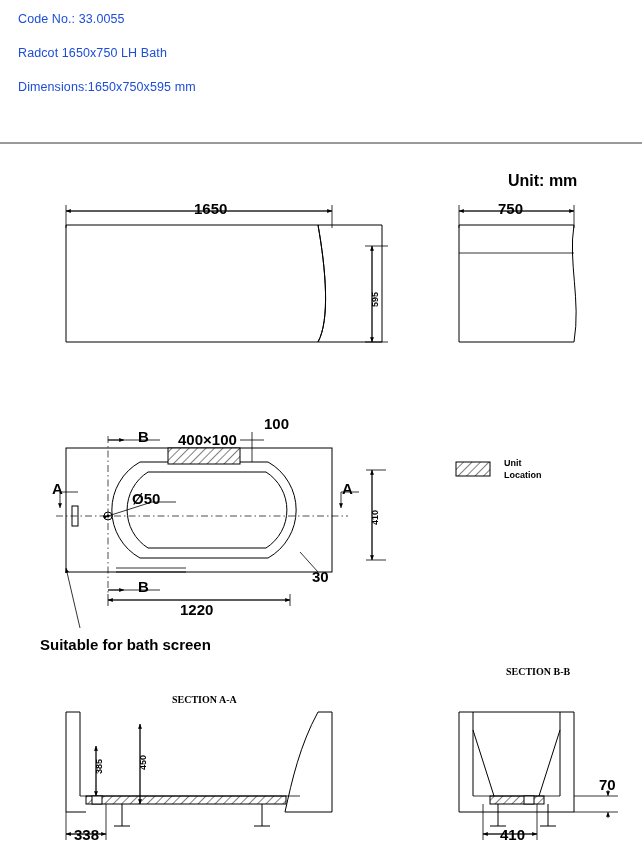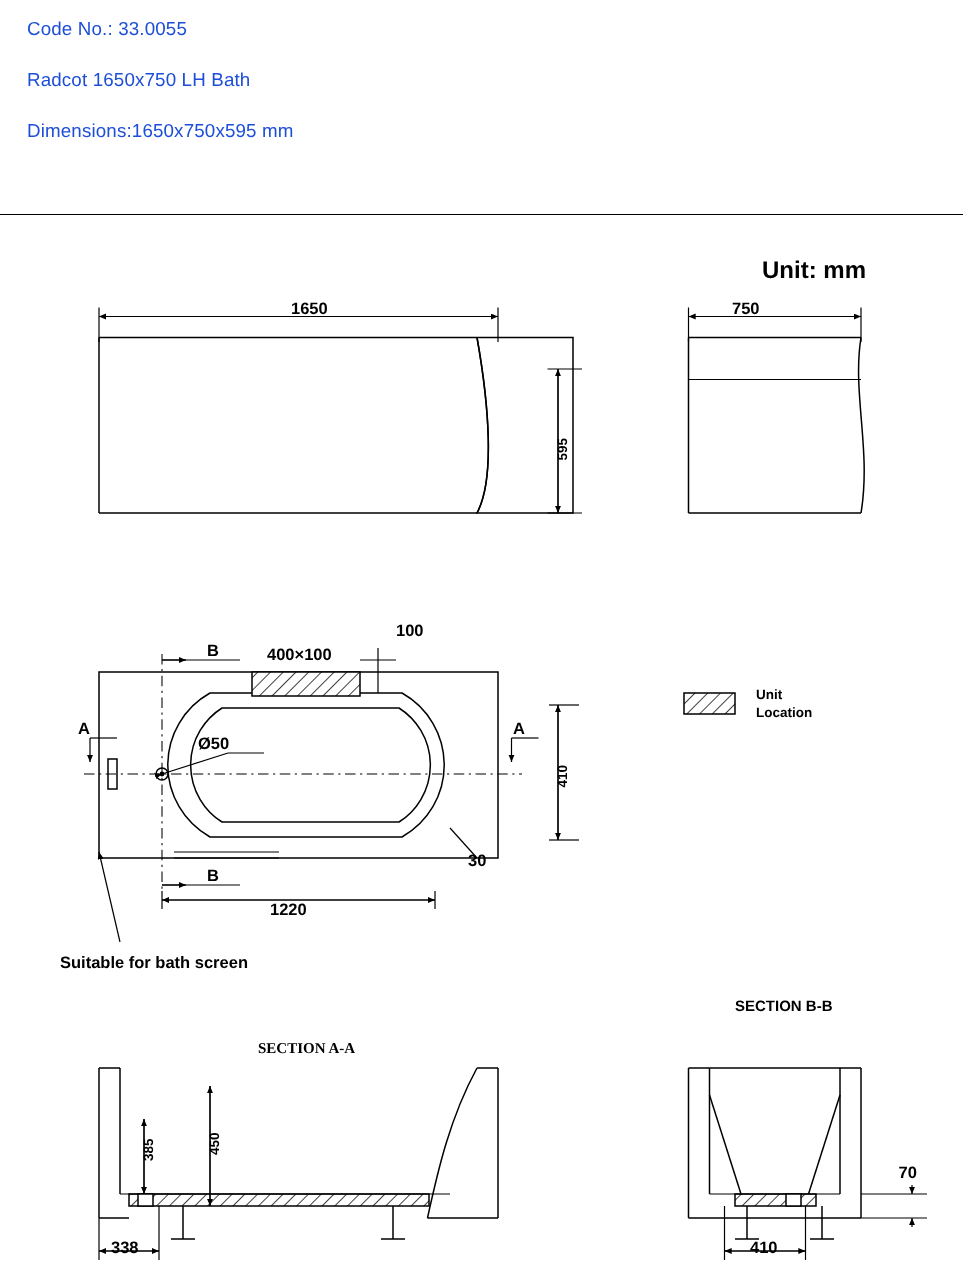--- a/index.html
+++ b/index.html
@@ -2,21 +2,21 @@
 <html><head>
 <meta charset="utf-8">
 <style>
   html,body{margin:0;padding:0;background:#ffffff;}
   body{width:642px;height:857px;position:relative;font-family:"Liberation Sans",sans-serif;color:#000;overflow:hidden;}
   .hdr{position:absolute;left:18px;font-size:12.5px;color:#1d4ed8;letter-spacing:.1px;}
   .hdr.l1{top:12px;}
   .hdr.l2{top:46px;}
   .hdr.l3{top:80px;}
   .unit{position:absolute;left:508px;top:172px;font-size:16px;font-weight:bold;}
-  .lbl{position:absolute;font-size:11px;font-weight:bold;white-space:nowrap;}
+  .lbl{position:absolute;font-size:15px;font-weight:bold;white-space:nowrap;}
   .lblr{position:absolute;font-size:9px;font-weight:bold;white-space:nowrap;transform:rotate(-90deg);transform-origin:left top;}
   .txt{position:absolute;font-size:9px;white-space:nowrap;}
   .secttl{position:absolute;font-size:10px;font-weight:bold;white-space:nowrap;}
   svg{position:absolute;left:0;top:0;}
   .ln{stroke:#000;stroke-width:1;fill:none;}
   .lnthin{stroke:#000;stroke-width:.8;fill:none;}
   .dash{stroke:#000;stroke-width:.7;fill:none;stroke-dasharray:7 3 1.5 3;}
   .fillw{fill:#fff;stroke:#000;stroke-width:1;}
   .nofill{fill:none;stroke:#000;stroke-width:1;}
   .hatchrect{stroke:#000;stroke-width:1;fill:url(#hatch);}
@@ -172,37 +172,37 @@
   <line class="lnthin" x1="608" y1="818" x2="608" y2="812" marker-end="url(#arrs)"></line>
 
   <line class="lnthin" x1="483" y1="834" x2="537" y2="834" marker-end="url(#arrs)"></line>
   <line class="lnthin" x1="537" y1="834" x2="483" y2="834" marker-end="url(#arrs)"></line>
   <line class="lnthin" x1="483" y1="804" x2="483" y2="840"></line>
   <line class="lnthin" x1="537" y1="804" x2="537" y2="840"></line>
 </svg>
 
 <div class="lbl" style="left:194px;top:200px;">1650</div>
 <div class="lblr" style="left:370px;top:307px;">595</div>
-<div class="lbl" style="left:488px;top:200px;">750</div>
+<div class="lbl" style="left:498px;top:200px;">750</div>
 
 <div class="lbl" style="left:138px;top:428px;">B</div>
 <div class="lbl" style="left:138px;top:578px;">B</div>
 <div class="lbl" style="left:52px;top:480px;">A</div>
 <div class="lbl" style="left:342px;top:480px;">A</div>
 <div class="lbl" style="left:178px;top:431px;">400×100</div>
 <div class="lbl" style="left:264px;top:415px;">100</div>
 <div class="lbl" style="left:132px;top:490px;">Ø50</div>
 <div class="lblr" style="left:370px;top:525px;">410</div>
 <div class="lbl" style="left:312px;top:568px;">30</div>
 <div class="lbl" style="left:180px;top:601px;">1220</div>
 <div class="lbl" style="left:40px;top:636px;">Suitable for bath screen</div>
 
 <div class="txt" style="left:504px;top:458px;font-weight:bold;">Unit</div>
 <div class="txt" style="left:504px;top:470px;font-weight:bold;">Location</div>
 
 <div class="secttl" style="left:172px;top:694px;font-family:Liberation Serif, serif;">SECTION A-A</div>
-<div class="secttl" style="left:490px;top:666px;">SECTION B-B</div>
+<div class="secttl" style="left:506px;top:666px;font-family:Liberation Serif, serif;">SECTION B-B</div>
 
 <div class="lblr" style="left:94px;top:774px;">385</div>
 <div class="lblr" style="left:138px;top:770px;">450</div>
 <div class="lbl" style="left:74px;top:826px;">338</div>
 <div class="lbl" style="left:599px;top:776px;">70</div>
 <div class="lbl" style="left:500px;top:826px;">410</div>
 
 </body></html>

